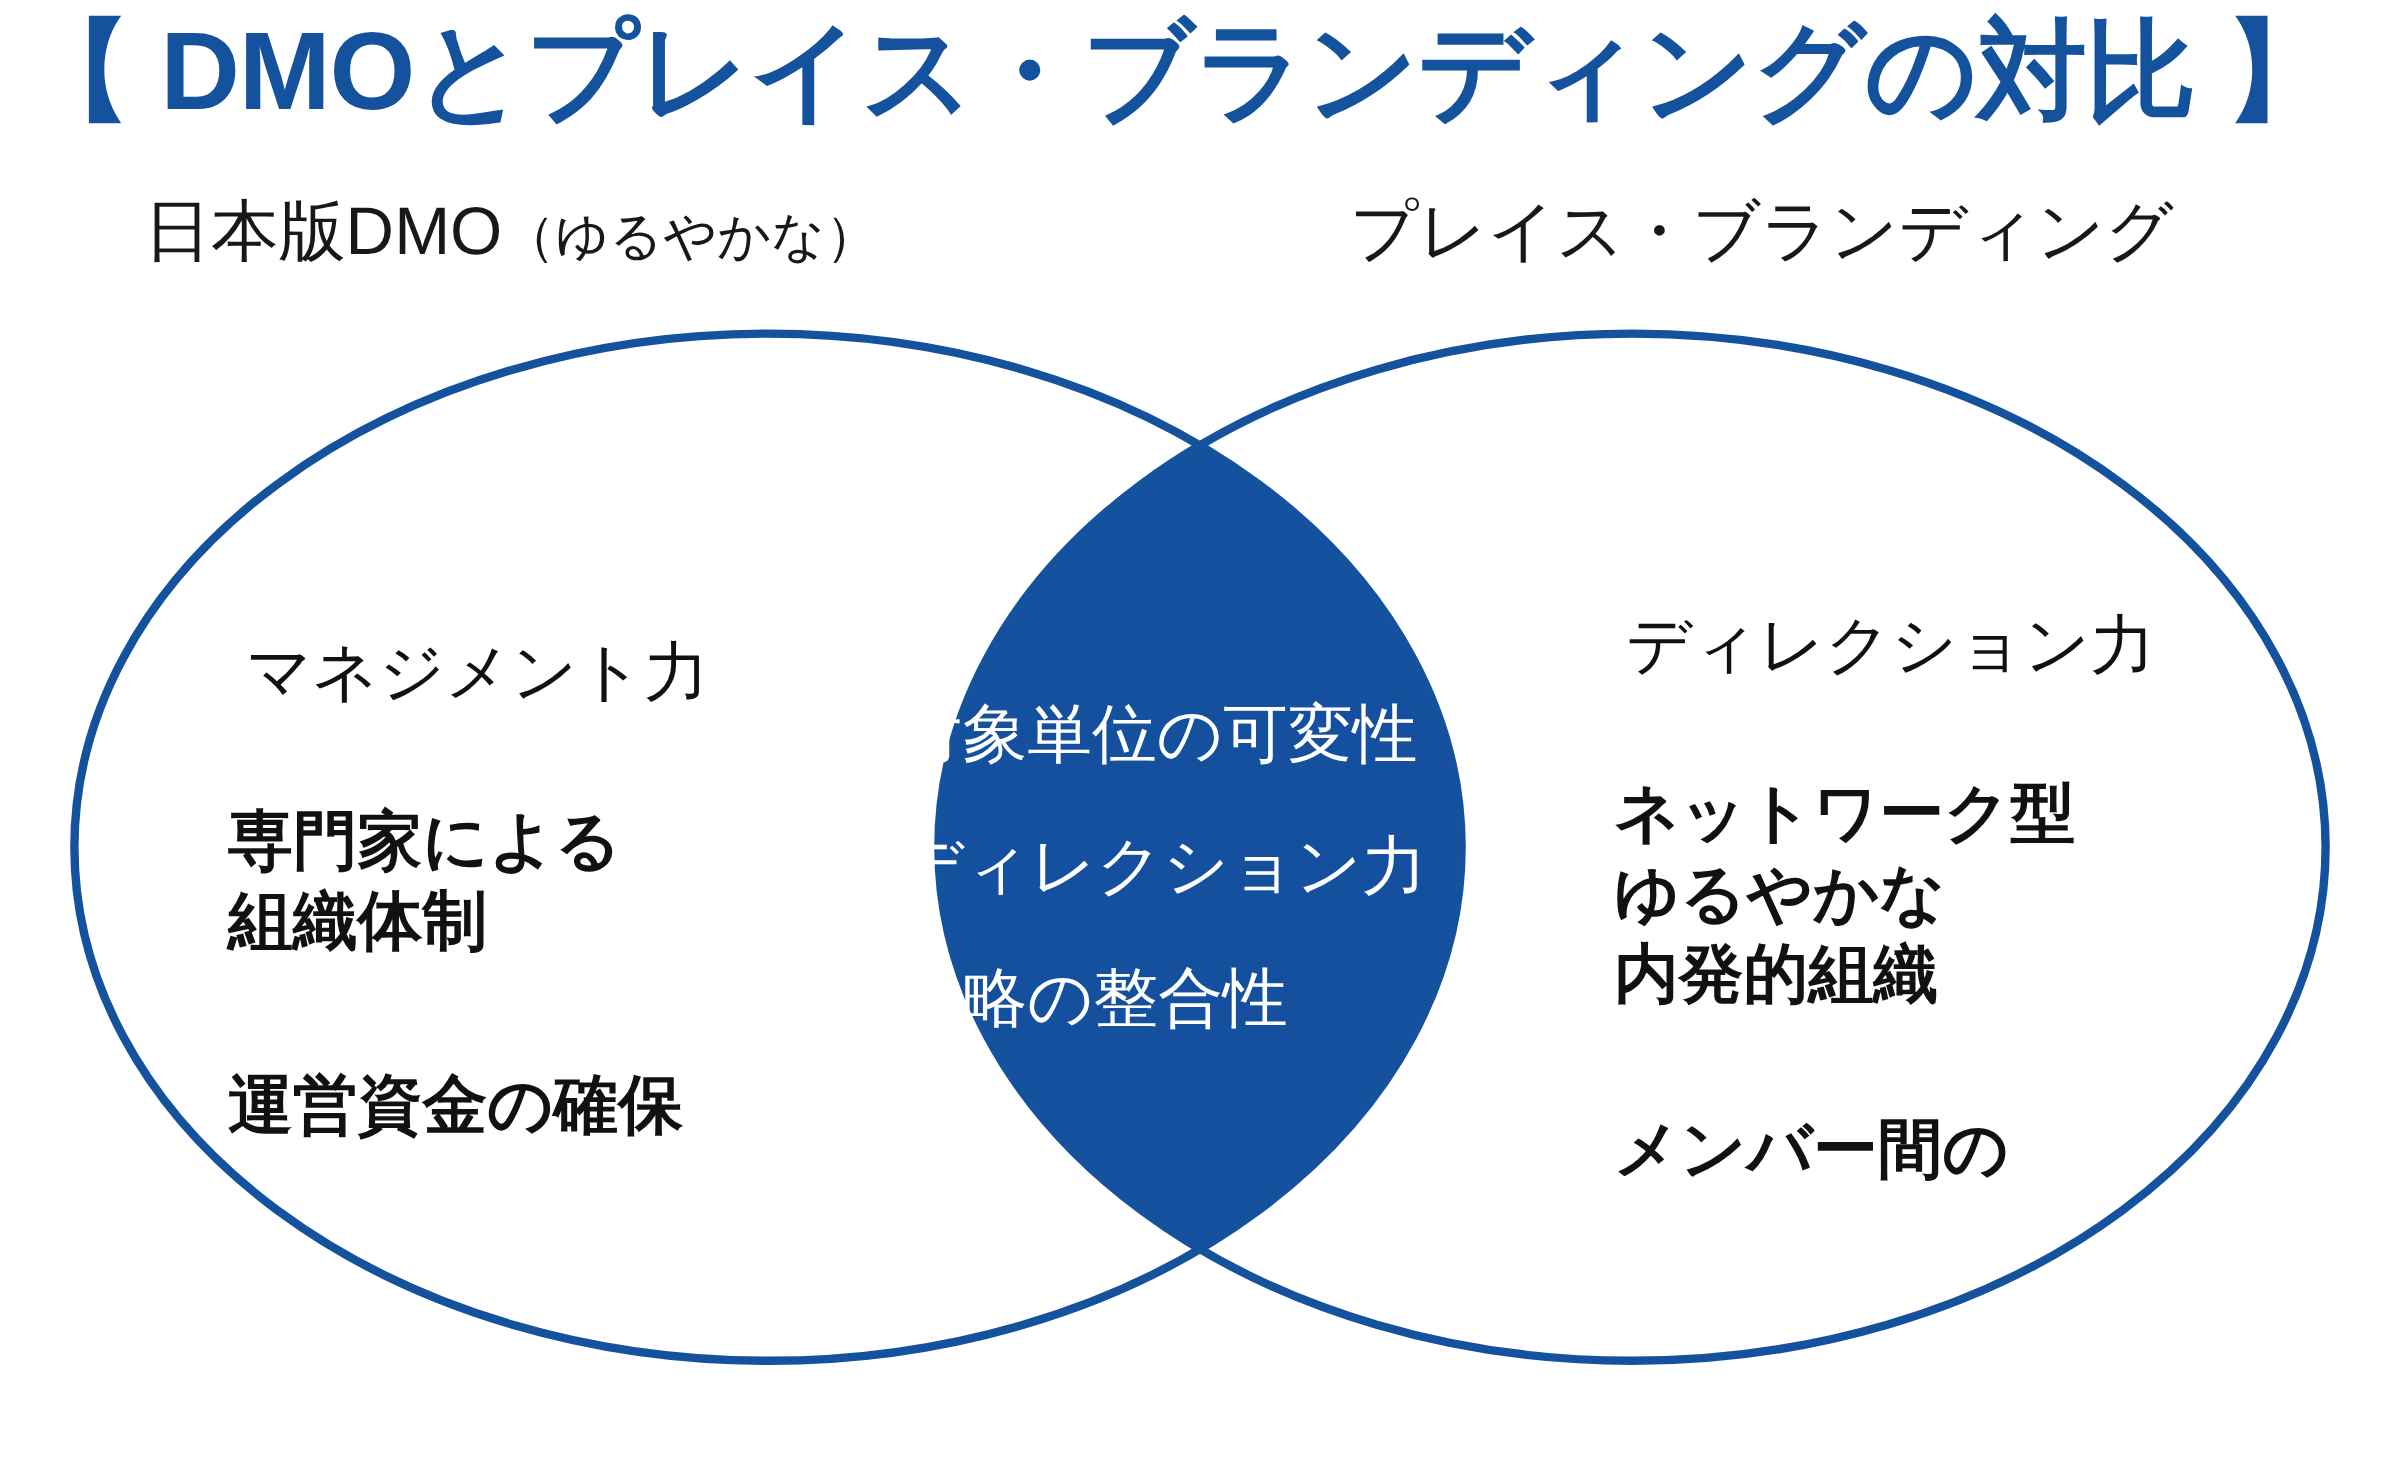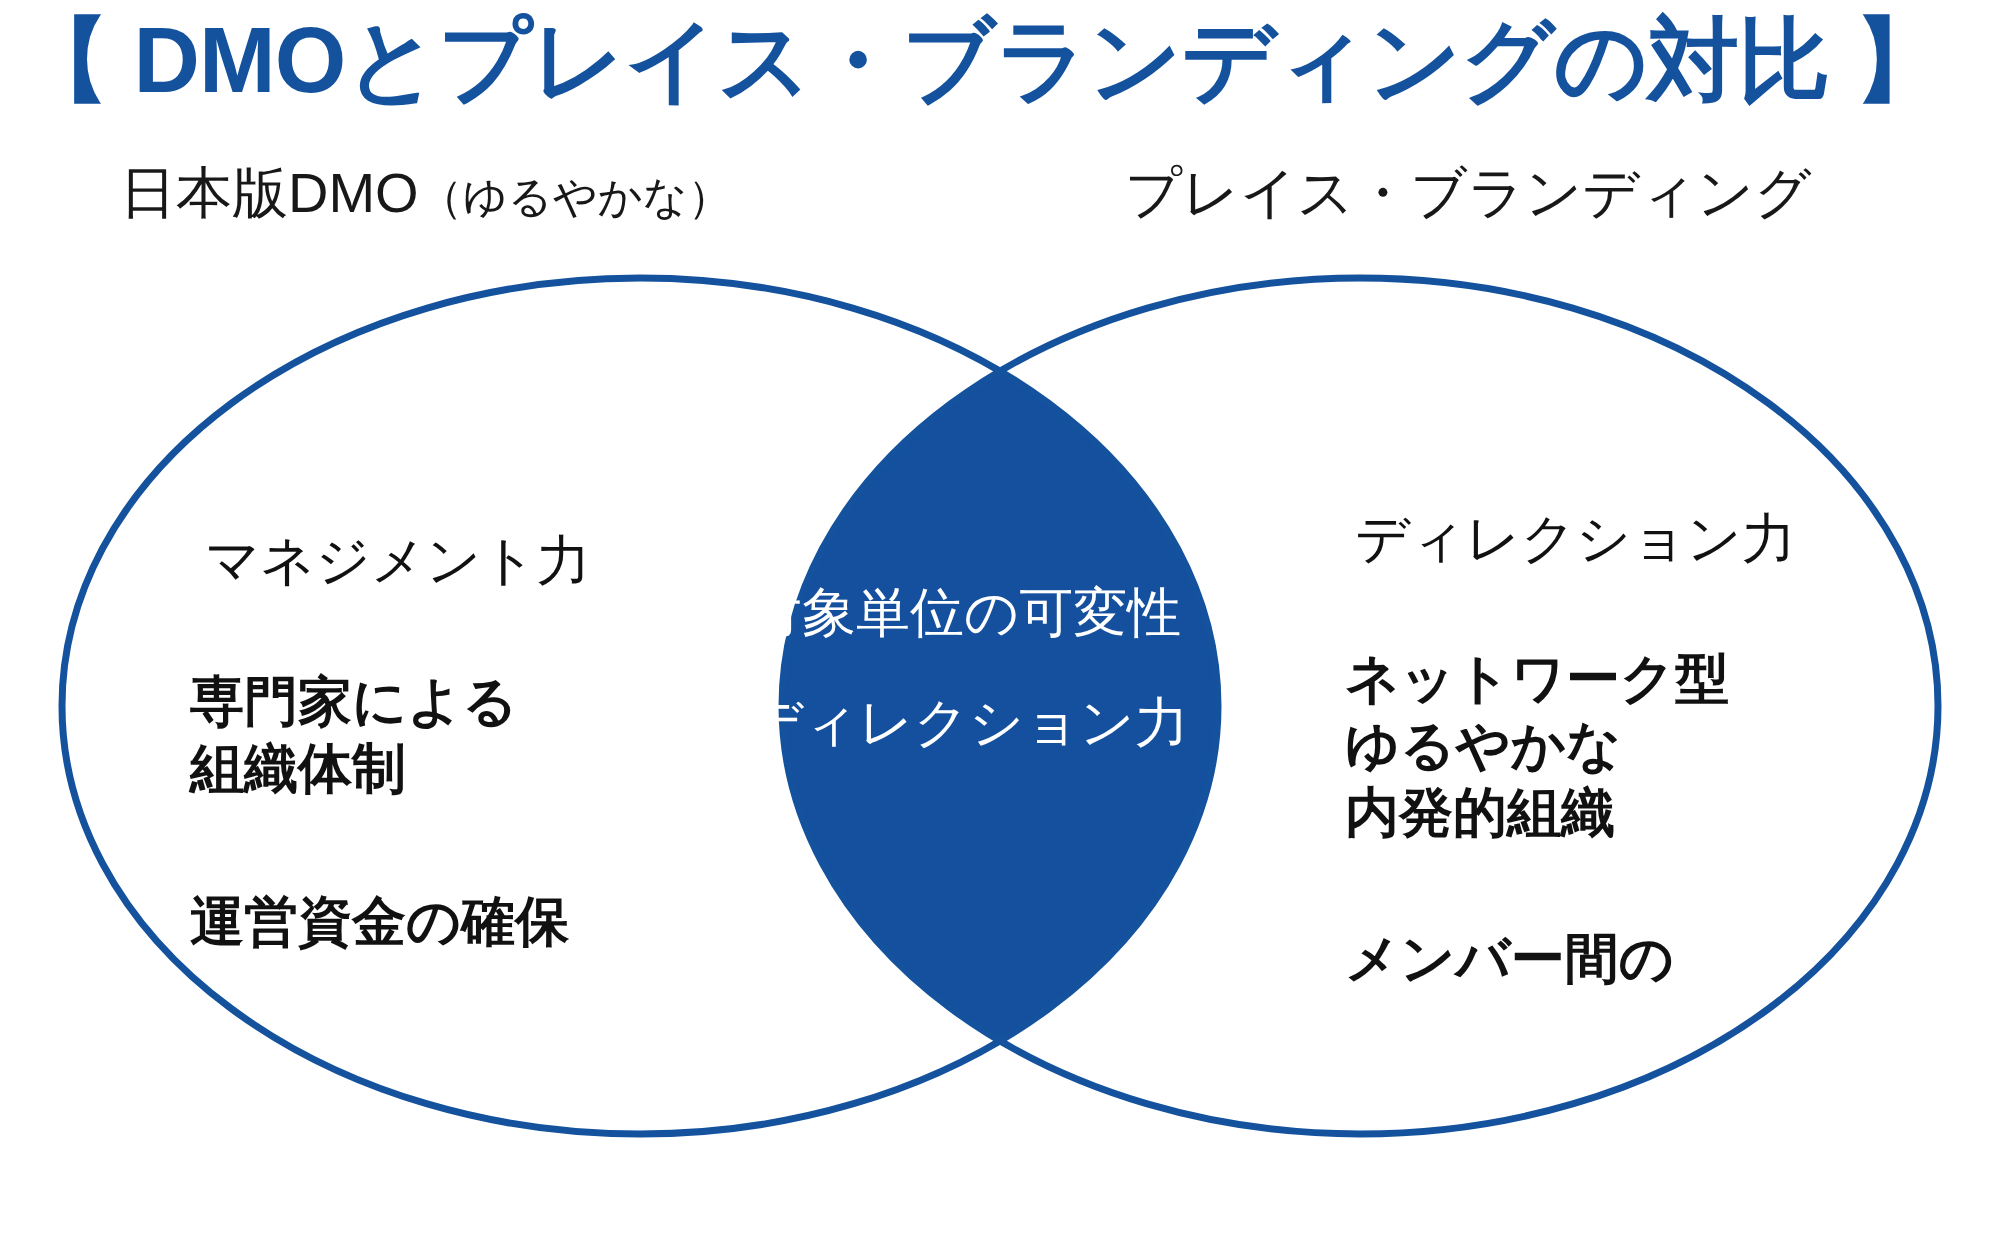--- a/index.html
+++ b/index.html
@@ -151,15 +151,16 @@
     <span class="line">ゆるやかな</span>
     <span class="line">内発的組織</span>
   </div>
   <div class="block" id="right-item-2">
     <span class="line">メンバー間の</span>
   </div>
 
   <div class="center-block" style="color: rgb(255, 255, 255);">
     <span class="line">対象単位の可変性</span>
     <span class="line">ディレクション力</span>
+    <span class="line">戦略の整合性</span>
   </div>
 
 </div>
 
 </body></html>

